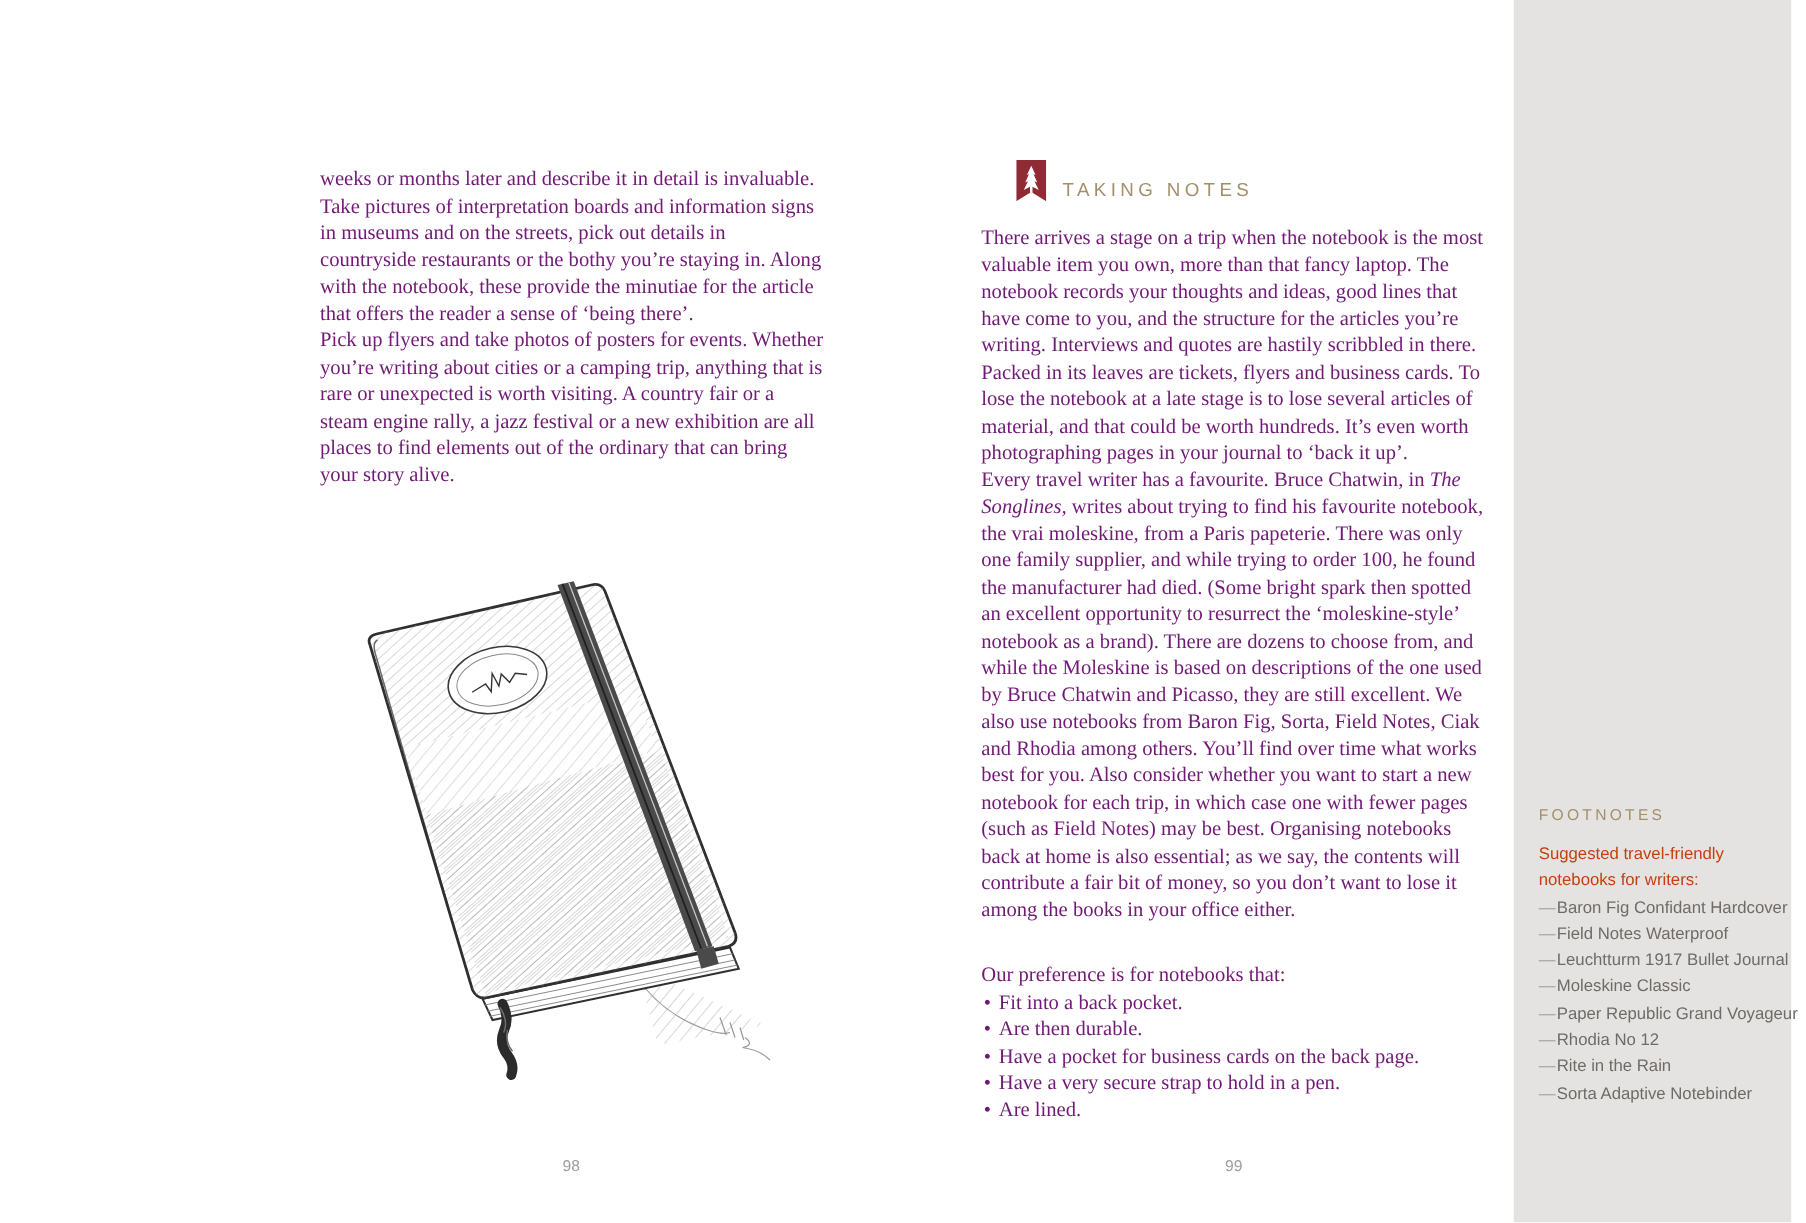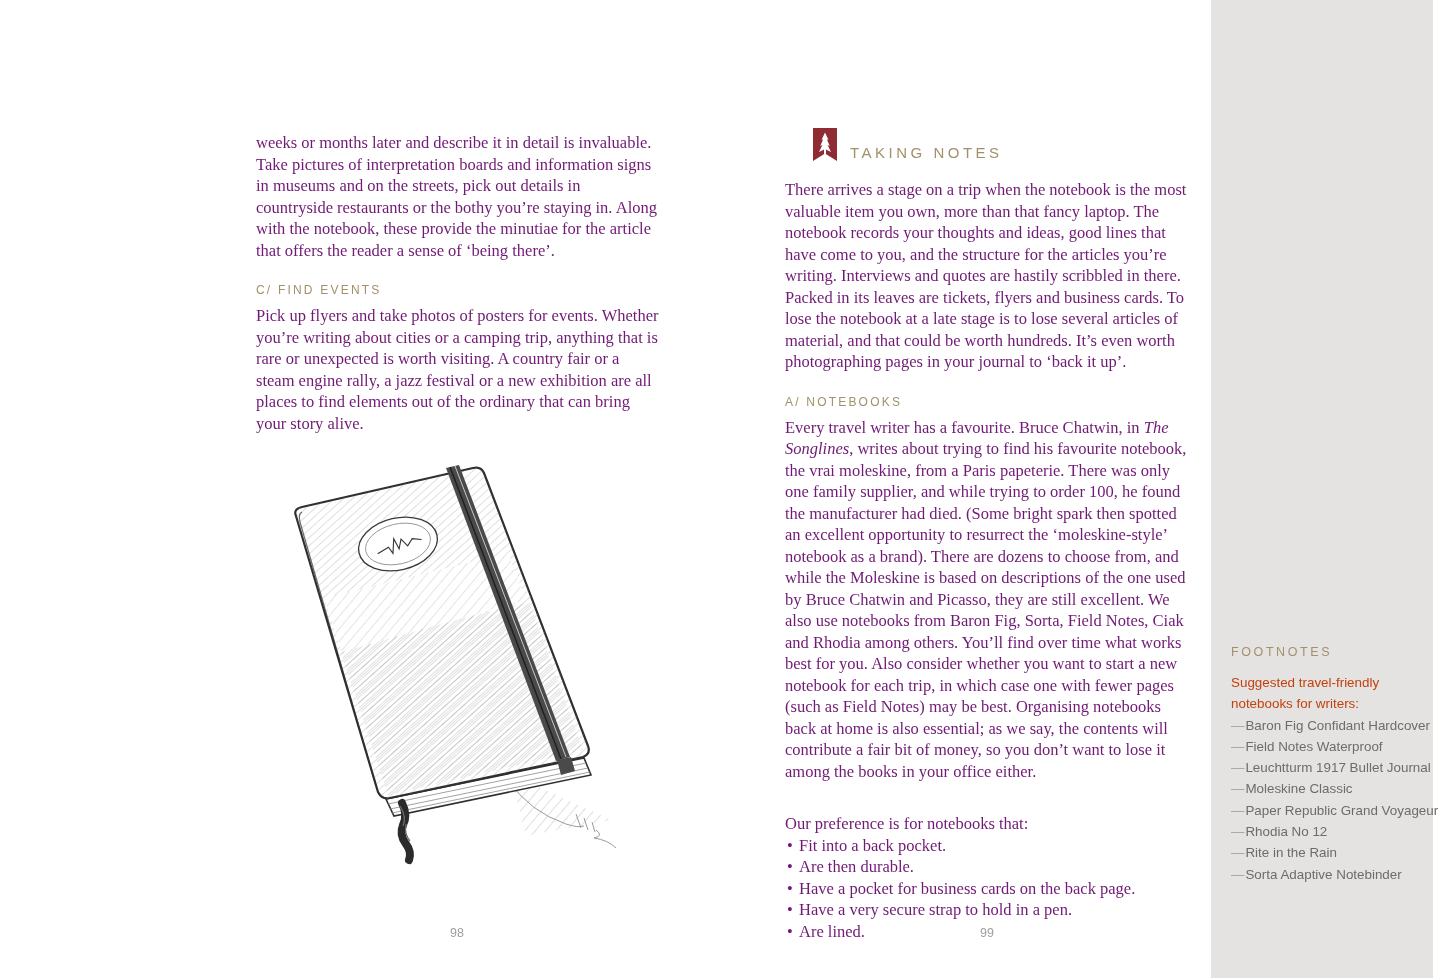--- a/index.html
+++ b/index.html
@@ -55,21 +55,20 @@
     font-family:"Liberation Sans", sans-serif; font-size:12.5px; color:#9e9e9e;
   }
   .pagenum.left  { left:440px; }
   .pagenum.right { left:970px; }
 </style>
 </head>
 <body>
 
 <div class="left-col">
   <p class="body-text">weeks or months later and describe it in detail is invaluable. Take pictures of interpretation boards and information signs in museums and on the streets, pick out details in countryside restaurants or the bothy you’re staying in. Along with the notebook, these provide the minutiae for the article that offers the reader a sense of ‘being there’.</p>
-  <div class="section-label">C/ FIND EVENTS</div>
   <p class="body-text">Pick up flyers and take photos of posters for events. Whether you’re writing about cities or a camping trip, anything that is rare or unexpected is worth visiting. A country fair or a steam engine rally, a jazz festival or a new exhibition are all places to find elements out of the ordinary that can bring your story alive.</p>
 </div>
 
 <div class="illustration">
   <svg viewBox="0 0 340 420" width="340" height="420" aria-hidden="true">
     <defs>
       <pattern id="hatchA" patternUnits="userSpaceOnUse" width="6" height="6" patternTransform="rotate(48)">
         <line x1="0" y1="0" x2="0" y2="6" stroke="#8d8d8d" stroke-width="1"></line>
       </pattern>
       <pattern id="hatchB" patternUnits="userSpaceOnUse" width="4" height="4" patternTransform="rotate(48)">
@@ -123,21 +122,20 @@
       <svg viewBox="0 0 24 33" width="24" height="33" aria-hidden="true">
         <path d="M0 0 H24 V33 L12 25.5 L0 33 Z" fill="#8e2b35"></path>
         <path d="M12 4.5 L15.5 12 L13.8 11.2 L16.8 18 L14.6 17 L18 24 L13 21.4 L13 27.5 L11 27.5 L11 21.4 L6 24 L9.4 17 L7.2 18 L10.2 11.2 L8.5 12 Z" fill="#ffffff"></path>
       </svg>
     </span>
     <span class="chapter-title">TAKING NOTES</span>
   </div>
 
   <p class="body-text">There arrives a stage on a trip when the notebook is the most valuable item you own, more than that fancy laptop. The notebook records your thoughts and ideas, good lines that have come to you, and the structure for the articles you’re writing. Interviews and quotes are hastily scribbled in there. Packed in its leaves are tickets, flyers and business cards. To lose the notebook at a late stage is to lose several articles of material, and that could be worth hundreds. It’s even worth photographing pages in your journal to ‘back it up’.</p>
 
-  <div class="section-label">A/ NOTEBOOKS</div>
 
   <p class="body-text"><span>Every travel writer has a favourite. Bruce Chatwin, in </span><span class="italic">The Songlines</span><span>, writes about trying to find his favourite notebook, the vrai moleskine, from a Paris papeterie. There was only one family supplier, and while trying to order 100, he found the manufacturer had died. (Some bright spark then spotted an excellent opportunity to resurrect the ‘moleskine-style’ notebook as a brand). There are dozens to choose from, and while the Moleskine is based on descriptions of the one used by Bruce Chatwin and Picasso, they are still excellent. We also use notebooks from Baron Fig, Sorta, Field Notes, Ciak and Rhodia among others. You’ll find over time what works best for you. Also consider whether you want to start a new notebook for each trip, in which case one with fewer pages (such as Field Notes) may be best. Organising notebooks back at home is also essential; as we say, the contents will contribute a fair bit of money, so you don’t want to lose it among the books in your office either.</span></p>
 
   <div class="pref-block">
     <p class="body-text">Our preference is for notebooks that:</p>
     <div class="bullet-list">
       <div class="bullet-row body-text">
         <span class="bullet-glyph">•</span>
         <span>Fit into a back pocket.</span>
       </div>

